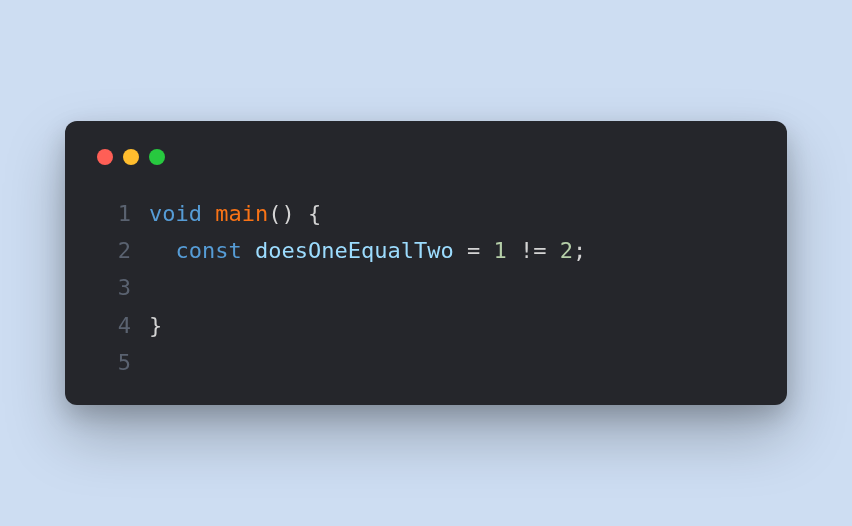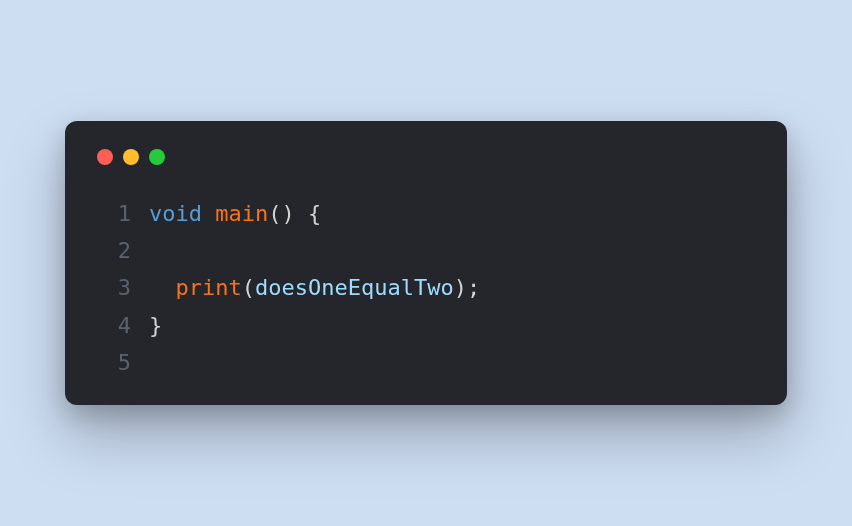--- a/index.html
+++ b/index.html
@@ -72,25 +72,25 @@
 
   <div class="code">
 
     <div class="line">
       <span class="ln">1</span>
       <span class="code-content"><span class="kw">void</span><span> </span><span class="fn">main</span><span class="punc">()</span><span> </span><span class="punc">{</span></span>
     </div>
 
     <div class="line">
       <span class="ln">2</span>
+      <span class="code-content"><span>  </span><span class="kw2">const</span><span> </span><span class="var">doesOneEqualTwo</span><span> </span><span class="op">=</span><span> </span><span class="num">1</span><span> </span><span class="op">!=</span><span> </span><span class="num">2</span><span class="punc">;</span></span>
     </div>
 
     <div class="line">
       <span class="ln">3</span>
-      <span class="code-content"><span>  </span><span class="fn">print</span><span class="punc">(</span><span class="var">doesOneEqualTwo</span><span class="punc">)</span><span class="punc">;</span></span>
     </div>
 
     <div class="line">
       <span class="ln">4</span>
       <span class="code-content"><span class="punc">}</span></span>
     </div>
 
     <div class="line">
       <span class="ln">5</span>
       <span class="code-content"><span></span></span>

